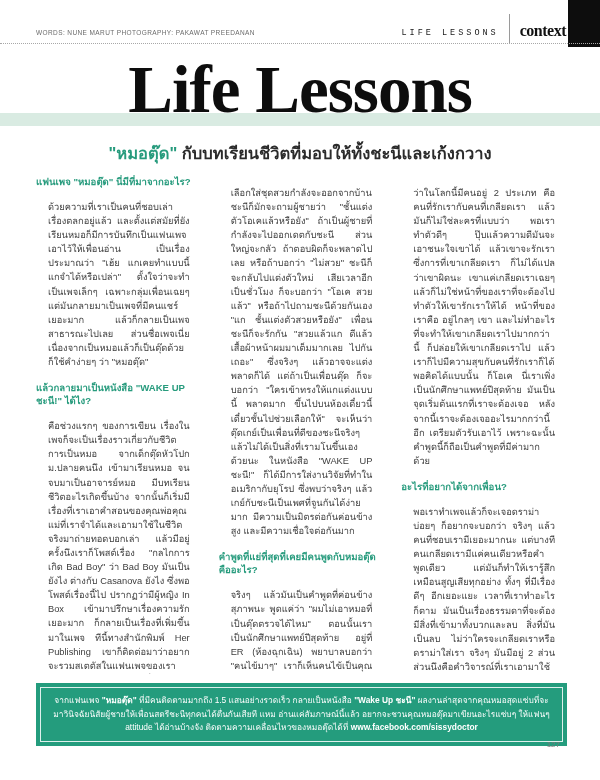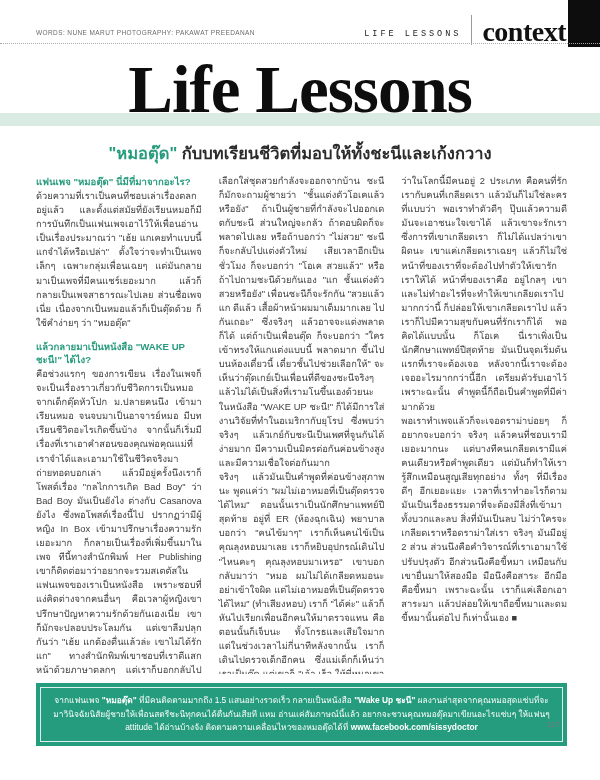--- a/index.html
+++ b/index.html
@@ -14,21 +14,21 @@
   }
   .topbar-right{
     position:absolute;right:34px;top:14px;display:flex;align-items:center;gap:10px;
   }
   .section-label{
     font-family:"Liberation Mono",monospace;font-size:8.5px;letter-spacing:3px;
     color:#1a1a1a;white-space:nowrap;padding-top:8px;
   }
   .vert-divider{width:1px;height:30px;background:#9a9a9a;}
   .masthead{
-    font-family:"Liberation Serif",serif;font-weight:bold;font-size:28px;
+    font-family:"Liberation Serif",serif;font-weight:bold;font-size:16px;
     color:#111;letter-spacing:-.5px;line-height:1;padding-top:4px;
   }
   .corner-block{position:absolute;right:0;top:0;width:32px;height:47px;background:#0d0d0d;}
   .dotted-rule{position:absolute;left:0;right:0;top:43px;border-top:1.5px dotted #a8a8a8;}
   
   .title-wrap{position:absolute;left:0;right:0;top:56px;height:84px;}
   .mint-band{position:absolute;left:0;right:0;top:57px;height:13px;background:#d9ebe2;}
   .main-title{
     position:absolute;left:0;right:0;top:0;margin:0;text-align:center;
     font-family:"Liberation Serif","DejaVu Serif",serif;font-weight:bold;
@@ -39,41 +39,41 @@
     font-size:16.5px;font-weight:bold;color:#2b2b2b;letter-spacing:0;
   }
   .subtitle .hl{color:#279b7d;}
   
   .columns{
     position:absolute;left:36px;right:33px;top:174px;height:500px;
     display:flex;gap:17px;overflow:hidden;
   }
   .col{flex:1 1 0;min-width:0;}
   .col p{
-    margin:0;font-size:9.3px;line-height:14.1px;color:#3d3d3d;
+    margin:12px;font-size:9.3px;line-height:14.1px;color:#3d3d3d;
     text-align:justify;word-break:normal;
   }
   .col h3{
     margin:10px 0 1px 0;font-size:9.6px;line-height:13px;color:#279b7d;font-weight:bold;
   }
   .col h3:first-child{margin-top:1px;}
   
   .footer-box{
     position:absolute;left:36px;right:33px;top:683px;height:63px;background:#249c7d;
   }
   .footer-box .inner{
     position:absolute;inset:4px;border:1px solid rgba(255,255,255,.85);
     display:flex;align-items:center;justify-content:center;
   }
   .footer-box p{
     margin:0;padding:2px 12px;font-size:8.4px;line-height:1.6;color:#fff;text-align:center;
   }
   .footer-box .b{font-weight:bold;}
   .page-number{
-    position:absolute;right:40px;top:720px;font-size:8px;color:#7a7a7a;
+    position:absolute;right:40px;top:740px;font-size:8px;color:#7a7a7a;
   }
 </style>
 </head>
 <body>
 
 <div class="page">
 
   <span class="credits">Words: NUNE MARUT   Photography: PAKAWAT PREEDANAN</span>
 
   <div class="topbar-right">
@@ -95,24 +95,26 @@
 
   <main class="columns" id="columns">
       <div class="col">
         <h3>แฟนเพจ "หมอตุ๊ด" นี่มีที่มาจากอะไร?</h3>
         <p>ด้วยความที่เราเป็นคนที่ชอบเล่าเรื่องตลกอยู่แล้ว และตั้งแต่สมัยที่ยังเรียนหมอก็มีการบันทึกเป็นแฟนเพจเอาไว้ให้เพื่อนอ่าน เป็นเรื่องประมาณว่า "เฮ้ย แกเคยทำแบบนี้ แกจำได้หรือเปล่า" ตั้งใจว่าจะทำเป็นเพจเล็กๆ เฉพาะกลุ่มเพื่อนเฉยๆ แต่มันกลายมาเป็นเพจที่มีคนแชร์เยอะมาก แล้วก็กลายเป็นเพจสาธารณะไปเลย ส่วนชื่อเพจเนี่ย เนื่องจากเป็นหมอแล้วก็เป็นตุ๊ดด้วย ก็ใช้คำง่ายๆ ว่า "หมอตุ๊ด"</p>
         <h3>แล้วกลายมาเป็นหนังสือ "WAKE UP ชะนี!" ได้ไง?</h3>
         <p>คือช่วงแรกๆ ของการเขียน เรื่องในเพจก็จะเป็นเรื่องราวเกี่ยวกับชีวิตการเป็นหมอ จากเด็กตุ๊ดหัวโปก ม.ปลายคนนึง เข้ามาเรียนหมอ จนจบมาเป็นอาจารย์หมอ มีบทเรียนชีวิตอะไรเกิดขึ้นบ้าง จากนั้นก็เริ่มมีเรื่องที่เราเอาคำสอนของคุณพ่อคุณแม่ที่เราจำได้และเอามาใช้ในชีวิตจริงมาถ่ายทอดบอกเล่า แล้วมีอยู่ครั้งนึงเราก็โพสต์เรื่อง "กลไกการเกิด Bad Boy" ว่า Bad Boy มันเป็นยังไง ต่างกับ Casanova ยังไง ซึ่งพอโพสต์เรื่องนี้ไป ปรากฏว่ามีผู้หญิง In Box เข้ามาปรึกษาเรื่องความรักเยอะมาก ก็กลายเป็นเรื่องที่เพิ่มขึ้นมาในเพจ ทีนี้ทางสำนักพิมพ์ Her Publishing เขาก็ติดต่อมาว่าอยากจะรวมสเตตัสในแฟนเพจของเราเป็นหนังสือ เพราะชอบที่แง่คิดต่างจากคนอื่นๆ คือเวลาผู้หญิงเขาปรึกษาปัญหาความรักด้วยกันเองเนี่ย เขาก็มักจะปลอบประโลมกัน แต่เขาลืมปลุกกันว่า "เฮ้ย แกต้องตื่นแล้วล่ะ เขาไม่ได้รักแก" ทางสำนักพิมพ์เขาชอบที่เราตีแสกหน้าด้วยภาษาตลกๆ แต่เราก็บอกกลับไปว่า ถ้าจะรวมสเตตัสเฉยๆ มันธรรมดาไป คือเขามาอ่านฟรีในเพจเราก็ได้นะ ขอเวลานิดนึง เดี๋ยวจะเขียนเล่มใหม่ให้เลยดีกว่า</p>
       </div>
       <div class="col">
         <p>เลือกใส่ชุดสวยกำลังจะออกจากบ้าน ชะนีก็มักจะถามผู้ชายว่า "ชั้นแต่งตัวโอเคแล้วหรือยัง" ถ้าเป็นผู้ชายที่กำลังจะไปออกเดตกับชะนี ส่วนใหญ่จะกลัว ถ้าตอบผิดก็จะพลาดไปเลย หรือถ้าบอกว่า "ไม่สวย" ชะนีก็จะกลับไปแต่งตัวใหม่ เสียเวลาอีกเป็นชั่วโมง ก็จะบอกว่า "โอเค สวยแล้ว" หรือถ้าไปถามชะนีด้วยกันเอง "แก ชั้นแต่งตัวสวยหรือยัง" เพื่อนชะนีก็จะรักกัน "สวยแล้วแก ดีแล้ว เสื้อผ้าหน้าผมมาเต็มมากเลย ไปกันเถอะ" ซึ่งจริงๆ แล้วอาจจะแต่งพลาดก็ได้ แต่ถ้าเป็นเพื่อนตุ๊ด ก็จะบอกว่า "ใครเข้าทรงให้แกแต่งแบบนี้ พลาดมาก ขึ้นไปบนห้องเดี๋ยวนี้ เดี๋ยวชั้นไปช่วยเลือกให้" จะเห็นว่าตุ๊ดเกย์เป็นเพื่อนที่ดีของชะนีจริงๆ แล้วไม่ได้เป็นสิ่งที่เรามโนขึ้นเองด้วยนะ ในหนังสือ "WAKE UP ชะนี!" ก็ได้มีการใส่งานวิจัยที่ทำในอเมริกากับยุโรป ซึ่งพบว่าจริงๆ แล้วเกย์กับชะนีเป็นเพศที่จูนกันได้ง่ายมาก มีความเป็นมิตรต่อกันค่อนข้างสูง และมีความเชื่อใจต่อกันมาก</p>
+        <h3>คำพูดที่แย่ที่สุดที่เคยมีคนพูดกับหมอตุ๊ดคืออะไร?</h3>
         <p>จริงๆ แล้วมันเป็นคำพูดที่ค่อนข้างสุภาพนะ พูดแค่ว่า "ผมไม่เอาหมอที่เป็นตุ๊ดตรวจได้ไหม" ตอนนั้นเราเป็นนักศึกษาแพทย์ปีสุดท้าย อยู่ที่ ER (ห้องฉุกเฉิน) พยาบาลบอกว่า "คนไข้มาๆ" เราก็เห็นคนไข้เป็นคุณลุงหอบมาเลย เราก็หยิบอุปกรณ์เดินไป "ไหนคะๆ คุณลุงหอบมาเหรอ" เขาบอกกลับมาว่า "หมอ ผมไม่ได้เกลียดหมอนะ อย่าเข้าใจผิด แต่ไม่เอาหมอที่เป็นตุ๊ดตรวจได้ไหม" (ทำเสียงหอบ) เราก็ "ได้ค่ะ" แล้วก็หันไปเรียกเพื่อนอีกคนให้มาตรวจแทน คือตอนนั้นก็เจ็บนะ ทั้งโกรธและเสียใจมาก แต่ในช่วงเวลาไม่กี่นาทีหลังจากนั้น เราก็เดินไปตรวจเด็กอีกคน ซึ่งแม่เด็กก็เห็นว่าเราเป็นตุ๊ด แต่เขาก็ "เอ้า เร็ว ให้พี่หมอเขาตรวจเร็ว" (ทำเสียงเร่ง) เพียงแค่หันสลับด้านซ้ายกับขวาไม่กี่นาทีเนี่ย มีทั้งคนที่ยินดีให้เราตรวจ และคนที่ไม่ยินดีให้เราตรวจ มันแปล</p>
       </div>
       <div class="col">
         <p>ว่าในโลกนี้มีคนอยู่ 2 ประเภท คือคนที่รักเรากับคนที่เกลียดเรา แล้วมันก็ไม่ใช่ละครที่แบบว่า พอเราทำตัวดีๆ ปุ๊บแล้วความดีมันจะเอาชนะใจเขาได้ แล้วเขาจะรักเรา ซึ่งการที่เขาเกลียดเรา ก็ไม่ได้แปลว่าเขาผิดนะ เขาแค่เกลียดเราเฉยๆ แล้วก็ไม่ใช่หน้าที่ของเราที่จะต้องไปทำตัวให้เขารักเราให้ได้ หน้าที่ของเราคือ อยู่ไกลๆ เขา และไม่ทำอะไรที่จะทำให้เขาเกลียดเราไปมากกว่านี้ ก็ปล่อยให้เขาเกลียดเราไป แล้วเราก็ไปมีความสุขกับคนที่รักเราก็ได้ พอคิดได้แบบนั้น ก็โอเค นี่เราเพิ่งเป็นนักศึกษาแพทย์ปีสุดท้าย มันเป็นจุดเริ่มต้นแรกที่เราจะต้องเจอ หลังจากนี้เราจะต้องเจออะไรมากกว่านี้อีก เตรียมตัวรับเอาไว้ เพราะฉะนั้น คำพูดนี้ก็ถือเป็นคำพูดที่มีค่ามากด้วย</p>
+        <h3>อะไรที่อยากได้จากเพื่อน?</h3>
         <p>พอเราทำเพจแล้วก็จะเจอดราม่าบ่อยๆ ก็อยากจะบอกว่า จริงๆ แล้วคนที่ชอบเรามีเยอะมากนะ แต่บางทีคนเกลียดเรามีแค่คนเดียวหรือคำพูดเดียว แต่มันก็ทำให้เรารู้สึกเหมือนสูญเสียทุกอย่าง ทั้งๆ ที่มีเรื่องดีๆ อีกเยอะแยะ เวลาที่เราทำอะไรก็ตาม มันเป็นเรื่องธรรมดาที่จะต้องมีสิ่งที่เข้ามาทั้งบวกและลบ สิ่งที่มันเป็นลบ ไม่ว่าใครจะเกลียดเราหรือดราม่าใส่เรา จริงๆ มันมีอยู่ 2 ส่วน ส่วนนึงคือคำวิจารณ์ที่เราเอามาใช้ปรับปรุงตัว อีกส่วนนึงคือขี้หมา เหมือนกับเขายื่นมาให้สองมือ มือนึงคือสาระ อีกมือคือขี้หมา เพราะฉะนั้น เราก็แค่เลือกเอาสาระมา แล้วปล่อยให้เขาถือขี้หมาและดมขี้หมานั้นต่อไป ก็เท่านั้นเอง ■</p>
       </div>
     </main>
 
   <div class="footer-box">
     <div class="inner">
       <p id="footer-text"><span>จากแฟนเพจ </span><span class="b">"หมอตุ๊ด"</span><span> ที่มีคนติดตามมากถึง 1.5 แสนอย่างรวดเร็ว กลายเป็นหนังสือ </span><span class="b">"Wake Up ชะนี"</span><span> ผลงานล่าสุดจากคุณหมอสุดแซ่บที่จะมาวินิจฉัยนิสัยผู้ชายให้เพื่อนสตรีชะนีทุกคนได้ตื่นกันเสียที แหม อ่านแค่สัมภาษณ์นี้แล้ว อยากจะชวนคุณหมอตุ๊ดมาเขียนอะไรแซ่บๆ ให้แฟนๆ attitude ได้อ่านบ้างจัง ติดตามความเคลื่อนไหวของหมอตุ๊ดได้ที่ </span><span class="b">www.facebook.com/sissydoctor</span></p>
     </div>
   </div>
 

